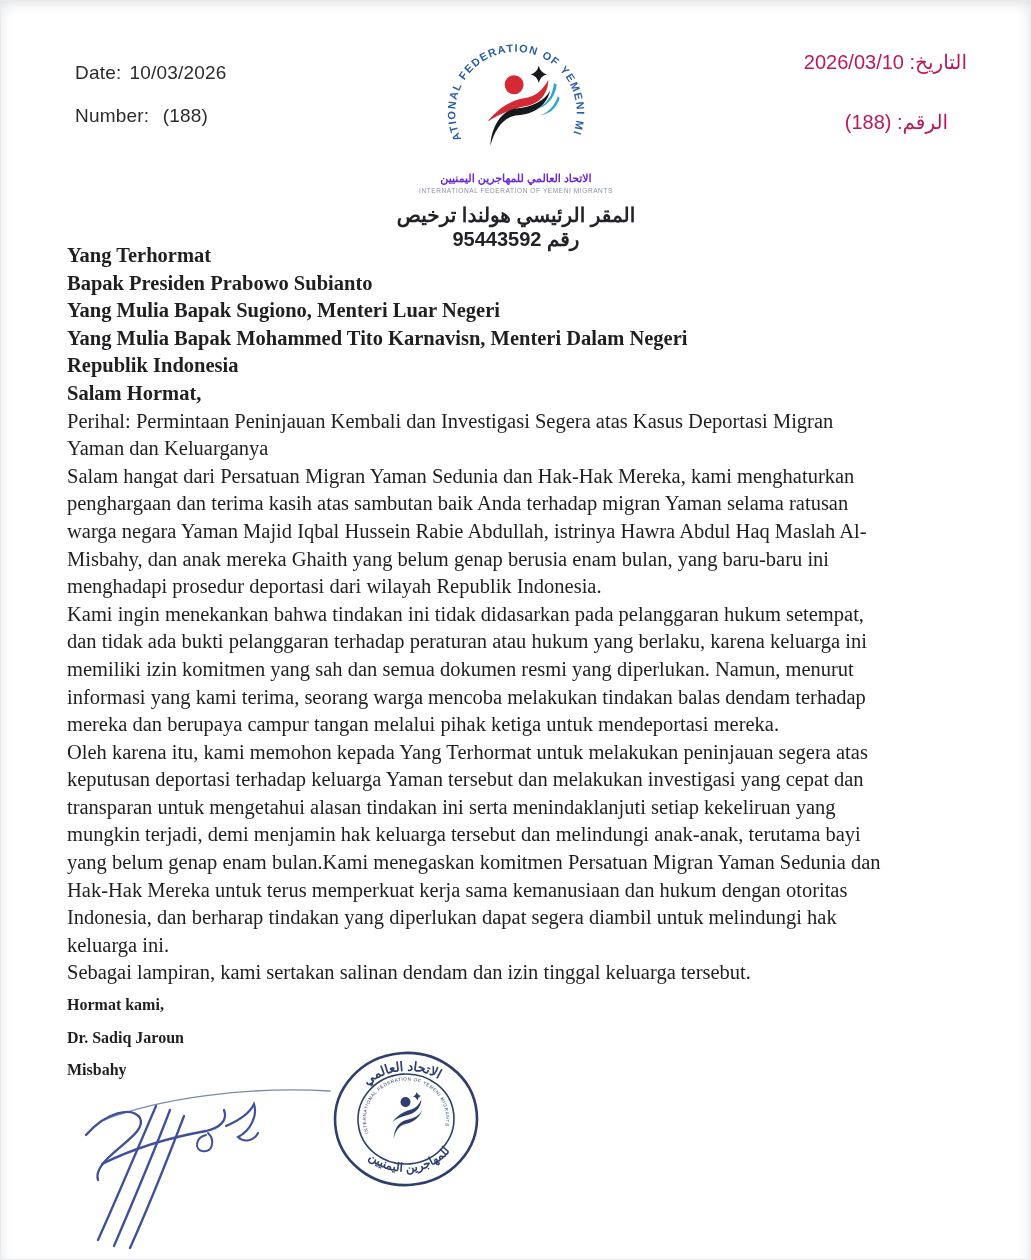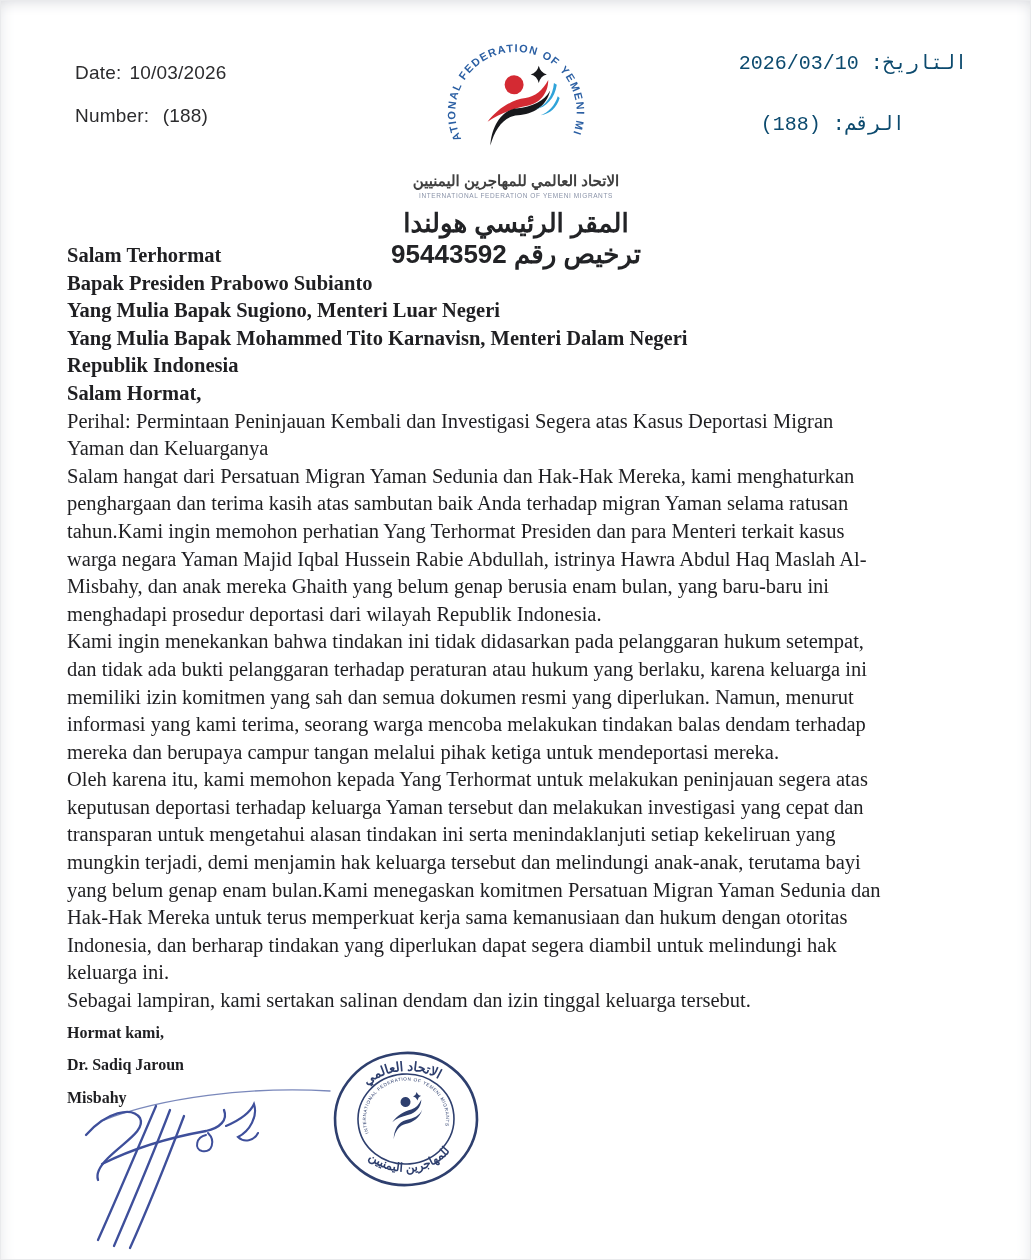--- a/index.html
+++ b/index.html
@@ -12,29 +12,29 @@
   }
   .page{
     position:absolute;left:0;top:0;width:1031px;height:1260px;
     background:#ffffff;
     box-shadow:inset 0 0 0 1px #e9eaec, inset 0 14px 16px -14px #cfd1d6, inset 14px 0 16px -14px #e3e4e8, inset -14px 0 16px -14px #e3e4e8;
   }
   
   .hdr-left{position:absolute;left:75px;top:62px;color:#2c2c2e;font-size:19px;}
   .hdr-left .row{margin-bottom:21px;letter-spacing:.2px;}
   .hdr-left .lbl{margin-right:8px;}
-  .hdr-right{position:absolute;right:64px;top:50px;text-align:left;direction:rtl;color:#0c4a6e;font-size:20px;font-family:Liberation Mono, monospace;}
+  .hdr-right{position:absolute;right:64px;top:50px;text-align:center;direction:rtl;color:#be185d;font-size:20px;}
   .hdr-right .row1{margin-bottom:36px;}
   .hdr-right .row2{padding-left:22px;margin-top:12px;}
 
   .logo-block{position:absolute;left:386px;top:26px;width:260px;text-align:center;}
   .logo-svg{display:block;margin:0 auto;}
-  .logo-arabic{font-size:15px;font-weight:bold;color:#404040;direction:rtl;margin-top:-2px;letter-spacing:0;}
+  .logo-arabic{font-size:11px;font-weight:bold;color:#6d28d9;direction:rtl;margin-top:-2px;letter-spacing:0;}
   .logo-english{font-size:6.5px;color:#8a93a8;letter-spacing:.6px;margin-top:2px;}
-  .hq-line{font-size:26px;font-weight:bold;color:#222326;direction:rtl;margin-top:9px;letter-spacing:0;}
+  .hq-line{font-size:20px;font-weight:bold;color:#222326;direction:rtl;margin-top:9px;letter-spacing:0;}
 
   
   .letter{
     position:absolute;left:67px;top:242px;width:910px;
     font-family:"Liberation Serif",serif;
     color:#1f1f22;
     font-size:20.5px;line-height:27.6px;
   }
   .letter .line{white-space:nowrap;}
   .addr .line{font-weight:bold;}
@@ -82,35 +82,34 @@
         <path d="M 124 74 C 121 84, 114 91, 106 94 C 116 93, 123 86, 126 76 Z" fill="#2fa3d9"></path>
       </g>
     </svg>
     <div class="logo-arabic">الاتحاد العالمي للمهاجرين اليمنيين</div>
     <div class="logo-english">INTERNATIONAL FEDERATION OF YEMENI MIGRANTS</div>
     <div class="hq-line">المقر الرئيسي هولندا ترخيص رقم 95443592</div>
   </div>
 
   <div class="letter">
     <div class="addr">
-        <div class="line">Salam Terhormat</div>
+        <div class="line">Yang Terhormat</div>
         <div class="line">Bapak Presiden Prabowo Subianto</div>
         <div class="line">Yang Mulia Bapak Sugiono, Menteri Luar Negeri</div>
         <div class="line">Yang Mulia Bapak Mohammed Tito Karnavisn, Menteri Dalam Negeri</div>
         <div class="line">Republik Indonesia</div>
         <div class="line">Salam Hormat,</div>
       </div>
     <div class="subject">
         <div class="line">Perihal: Permintaan Peninjauan Kembali dan Investigasi Segera atas Kasus Deportasi Migran</div>
         <div class="line">Yaman dan Keluarganya</div>
       </div>
     <div class="paras">
         <div class="line">Salam hangat dari Persatuan Migran Yaman Sedunia dan Hak-Hak Mereka, kami menghaturkan</div>
         <div class="line">penghargaan dan terima kasih atas sambutan baik Anda terhadap migran Yaman selama ratusan</div>
-        <div class="line">tahun.Kami ingin memohon perhatian Yang Terhormat Presiden dan para Menteri terkait kasus</div>
         <div class="line">warga negara Yaman Majid Iqbal Hussein Rabie Abdullah, istrinya Hawra Abdul Haq Maslah Al-</div>
         <div class="line">Misbahy, dan anak mereka Ghaith yang belum genap berusia enam bulan, yang baru-baru ini</div>
         <div class="line">menghadapi prosedur deportasi dari wilayah Republik Indonesia.</div>
         <div class="line">Kami ingin menekankan bahwa tindakan ini tidak didasarkan pada pelanggaran hukum setempat,</div>
         <div class="line">dan tidak ada bukti pelanggaran terhadap peraturan atau hukum yang berlaku, karena keluarga ini</div>
         <div class="line">memiliki izin komitmen yang sah dan semua dokumen resmi yang diperlukan. Namun, menurut</div>
         <div class="line">informasi yang kami terima, seorang warga mencoba melakukan tindakan balas dendam terhadap</div>
         <div class="line">mereka dan berupaya campur tangan melalui pihak ketiga untuk mendeportasi mereka.</div>
         <div class="line">Oleh karena itu, kami memohon kepada Yang Terhormat untuk melakukan peninjauan segera atas</div>
         <div class="line">keputusan deportasi terhadap keluarga Yaman tersebut dan melakukan investigasi yang cepat dan</div>

